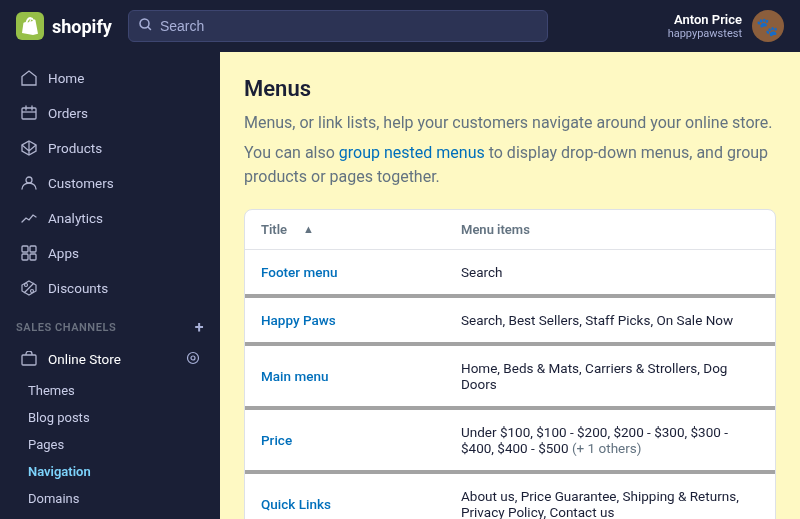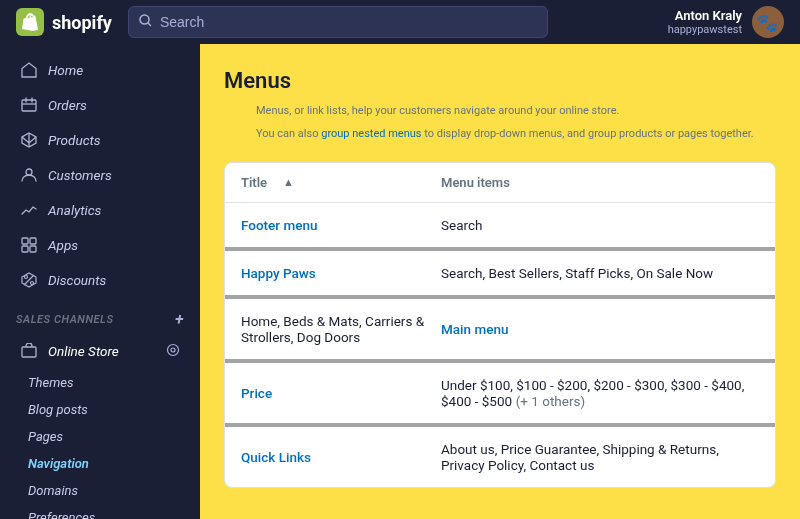--- a/index.html
+++ b/index.html
@@ -1,21 +1,21 @@
 <!DOCTYPE html>
 <html><head>
   <meta charset="utf-8">
   <style>
     * { box-sizing: border-box; margin: 0; padding: 0; }
     body { font-family: -apple-system, BlinkMacSystemFont, 'Segoe UI', Roboto, sans-serif; font-size: 14px; background: #f4f6f8; display: flex; flex-direction: column; height: 519px; width: 800px; overflow: hidden; }
 
     
     .top-nav {
       background: #1a1f36;
-      height: 44px;
+      height: 52px;
       display: flex;
       align-items: center;
       padding: 0 16px;
       gap: 16px;
       flex-shrink: 0;
     }
     .logo-area {
       display: flex;
       align-items: center;
       gap: 8px;
@@ -82,27 +82,26 @@
 
     
     .main-layout {
       display: flex;
       flex: 1;
       overflow: hidden;
     }
 
     
     .sidebar {
-      width: 200px;
+      width: 220px;
       background: #1a1f36;
       flex-shrink: 0;
       padding: 8px 0;
       overflow-y: auto;
       color: #c9cde8;
-      font-style: italic;
     }
     .sidebar-item {
       display: flex;
       align-items: center;
       gap: 10px;
       padding: 8px 16px;
       cursor: pointer;
       font-size: 13.5px;
       color: #c9cde8;
       border-radius: 4px;
@@ -131,37 +130,36 @@
       padding: 6px 16px 6px 28px;
       cursor: pointer;
       font-size: 13px;
       color: #c9cde8;
     }
     .sidebar-sub-item.active { color: white; font-weight: 600; }
 
     
     .content {
       flex: 1;
-      background: #fde047;
+      background: #fef9c3;
       overflow-y: auto;
       padding: 24px;
     }
 
     .page-title {
       font-size: 22px;
       font-weight: 600;
       color: #1a1f36;
       margin-bottom: 10px;
     }
     .page-desc {
-      font-size: 11px;
+      font-size: 16px;
       color: #637381;
       margin-bottom: 6px;
       line-height: 1.5;
-      margin-left: 32px;
     }
     .page-desc a, .page-desc-link {
       color: #006fbb;
       text-decoration: none;
     }
 
     
     .table-card {
       background: white;
       border: 1px solid #dde1e7;
@@ -229,21 +227,21 @@
       <svg width="13" height="13" viewBox="0 0 13 13" fill="none">
         <circle cx="5.5" cy="5.5" r="4.5" stroke="#a8b0d8" stroke-width="1.5"></circle>
         <path d="M9 9l2.5 2.5" stroke="#a8b0d8" stroke-width="1.5" stroke-linecap="round"></path>
       </svg>
     </span>
     <input type="text" placeholder="Search" style="">
   </div>
 
   <div class="user-area">
     <div class="user-info">
-      <span class="user-name">Anton Kraly</span>
+      <span class="user-name">Anton Price</span>
       <span class="user-store">happypawstest</span>
     </div>
     <div class="avatar">🐾</div>
   </div>
 </nav>
 
 <div class="main-layout">
 
   <aside class="sidebar">
 
@@ -393,24 +391,24 @@
         <div>
           <a href="#" class="menu-link">Happy Paws</a>
         </div>
         <div>
           <span class="menu-items-text">Search, Best Sellers, Staff Picks, On Sale Now</span>
         </div>
       </div>
 
       <div class="table-row">
         <div>
+          <a href="#" class="menu-link">Main menu</a>
+        </div>
+        <div>
           <span class="menu-items-text">Home, Beds &amp; Mats, Carriers &amp; Strollers, Dog Doors</span>
-        </div>
-        <div>
-          <a href="#" class="menu-link">Main menu</a>
         </div>
       </div>
 
       <div class="table-row">
         <div>
           <a href="#" class="menu-link">Price</a>
         </div>
         <div>
           <span class="menu-items-text">Under $100, $100 - $200, $200 - $300, $300 - $400, $400 - $500</span>
           <span class="menu-items-extra"> </span><span class="menu-items-extra">(+ 1 others)</span>

